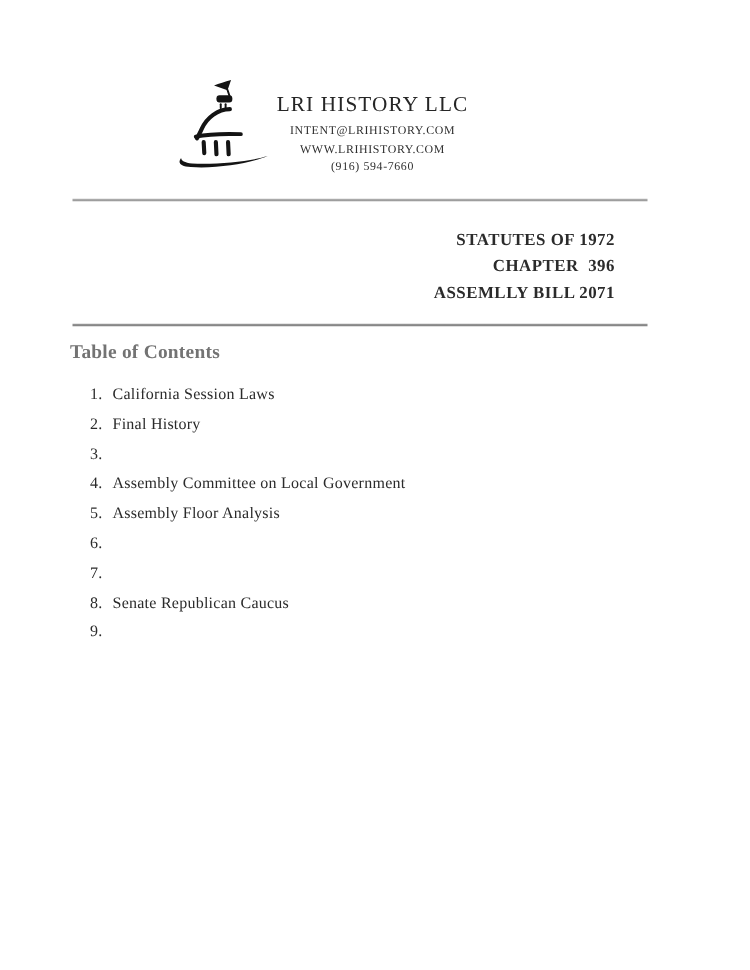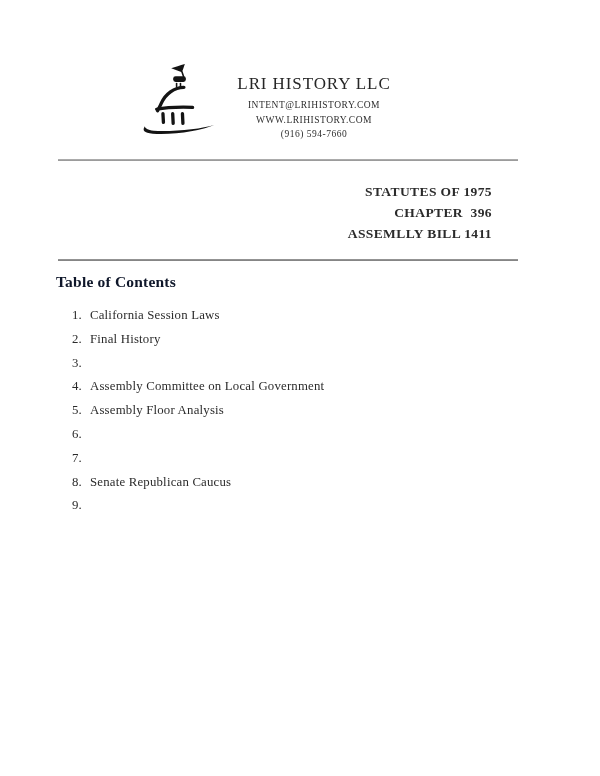--- a/index.html
+++ b/index.html
@@ -21,21 +21,21 @@
   
   .logo {
     position: absolute;
     left: 140px;
     top: 62px;
     width: 80px;
     height: 78px;
   }
   .header-text {
     position: absolute;
-    left: 202px;
+    left: 186px;
     top: 74px;
     width: 224px;
     text-align: center;
   }
   .company-name {
     font-size: 17px;
     letter-spacing: 0.9px;
     line-height: 20px;
     margin-bottom: 4px;
     color: #262626;
@@ -80,21 +80,21 @@
   .bill-reference div { white-space: pre; }
 
   
   .toc-title {
     position: absolute;
     left: 56px;
     top: 273px;
     font-size: 15.5px;
     font-weight: bold;
     letter-spacing: 0.2px;
-    color: #0f172a;
+    color: #737373;
   }
   .toc-list {
     position: absolute;
     left: 56px;
     top: 308px;
     width: 460px;
   }
   .toc-item {
     display: flex;
     height: 23.8px;
@@ -146,23 +146,23 @@
     <div class="company-name">LRI HISTORY LLC</div>
     <div class="contact-line">INTENT@LRIHISTORY.COM</div>
     <div class="contact-line">WWW.LRIHISTORY.COM</div>
     <div class="contact-line">(916) 594-7660</div>
   </div>
 
   <div class="rule rule-top"></div>
   <div class="rule rule-bottom"></div>
 
   <div class="bill-reference">
-    <div>STATUTES OF 1975</div>
+    <div>STATUTES OF 1972</div>
     <div>CHAPTER  396</div>
-    <div>ASSEMLLY BILL 1411</div>
+    <div>ASSEMLLY BILL 2071</div>
   </div>
 
   <div class="toc-title">Table of Contents</div>
 
   <ol class="toc-list" style="list-style:none; margin:0; padding:0;">
     <li class="toc-item">
       <span class="toc-num">1.</span>
       <span class="toc-label">California Session Laws</span>
     </li>
 

